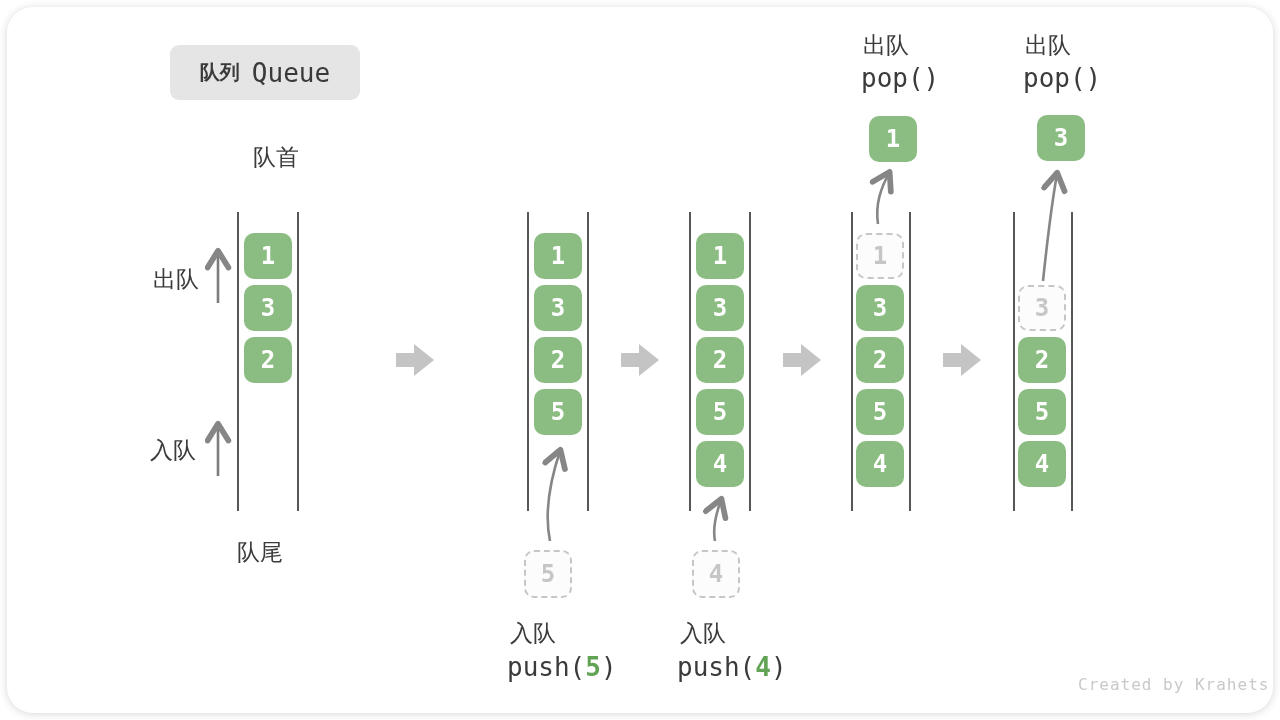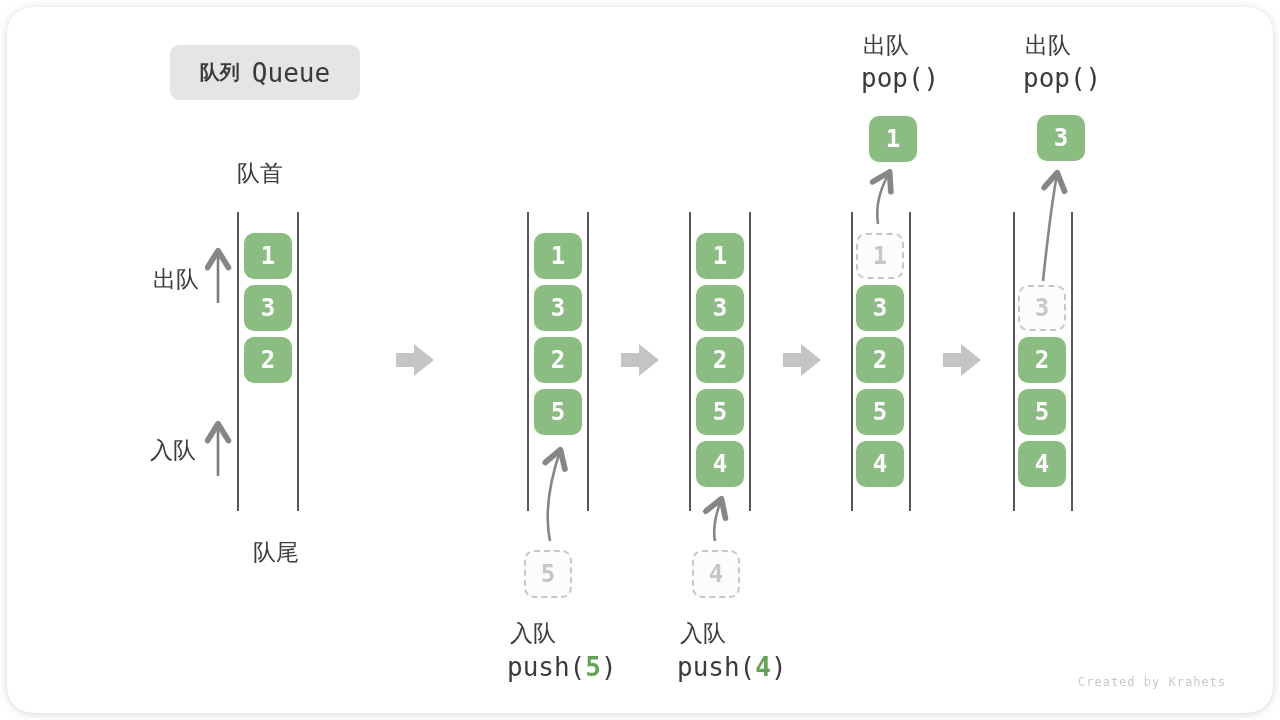--- a/index.html
+++ b/index.html
@@ -16,37 +16,37 @@
   .code .arg{color:#63a356;font-weight:700;}
 
   .vline{position:absolute;top:212px;height:299px;width:2px;background:#575757;}
 
   .qbox{position:absolute;width:48px;height:46px;box-sizing:border-box;border-radius:10px;background:#8bbd82;color:#ffffff;
         display:flex;align-items:center;justify-content:center;
         font-family:"DejaVu Sans Mono","Liberation Mono",monospace;font-size:24px;font-weight:700;}
   .qbox.ghost{background:#fcfcfc;border:2px dashed #c6c6c6;color:#c6c6c6;}
   .qbox.incoming{height:48px;background:#fcfcfc;border:2px dashed #c6c6c6;color:#c6c6c6;}
 
-  .watermark{position:absolute;left:1078px;top:675px;font-family:"DejaVu Sans Mono","Liberation Mono",monospace;font-size:12px;color:#c9c9c9;letter-spacing:1px;}
+  .watermark{position:absolute;left:1078px;top:675px;font-family:"DejaVu Sans Mono","Liberation Mono",monospace;font-size:16px;color:#c9c9c9;letter-spacing:1px;}
 </style>
 </head>
 <body>
 
 <div class="canvas">
   <div class="card"></div>
 
   <div class="badge">
     <span class="zh">队列</span>
     <span class="en">Queue</span>
   </div>
 
-  <div class="cjk" style="left:237px;top:158px;width:62px;text-align:left;">队首</div>
+  <div class="cjk" style="left:237px;top:142px;width:62px;text-align:right;">队首</div>
   <div class="cjk" style="left:153px;top:264px;">出队</div>
   <div class="cjk" style="left:150px;top:435px;">入队</div>
-  <div class="cjk" style="left:237px;top:537px;width:62px;text-align:right;">队尾</div>
+  <div class="cjk" style="left:237px;top:537px;width:62px;text-align:left;">队尾</div>
 
   <div class="vline" style="left:237px;"></div>
   <div class="vline" style="left:297px;"></div>
   <div class="qbox" style="left:244px;top:233px;">1</div>
   <div class="qbox" style="left:244px;top:285px;">3</div>
   <div class="qbox" style="left:244px;top:337px;">2</div>
 
   <div class="vline" style="left:527px;"></div>
   <div class="vline" style="left:587px;"></div>
   <div class="qbox" style="left:534px;top:233px;">1</div>

